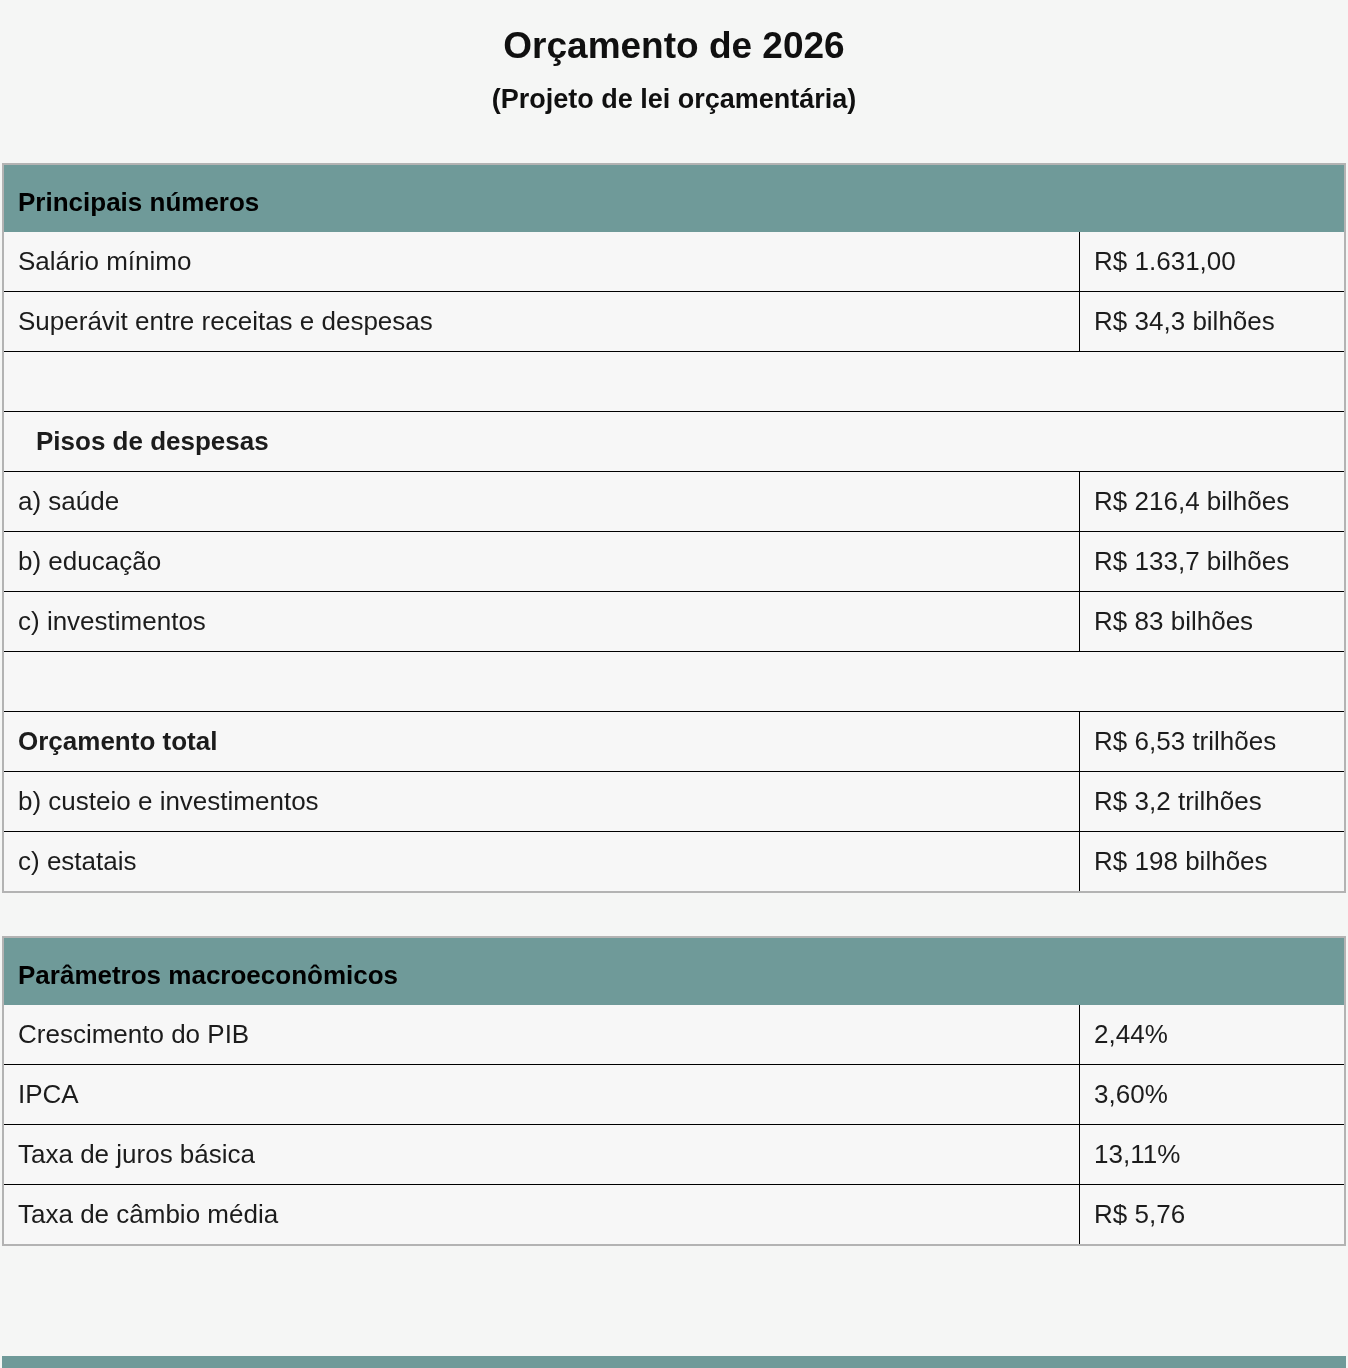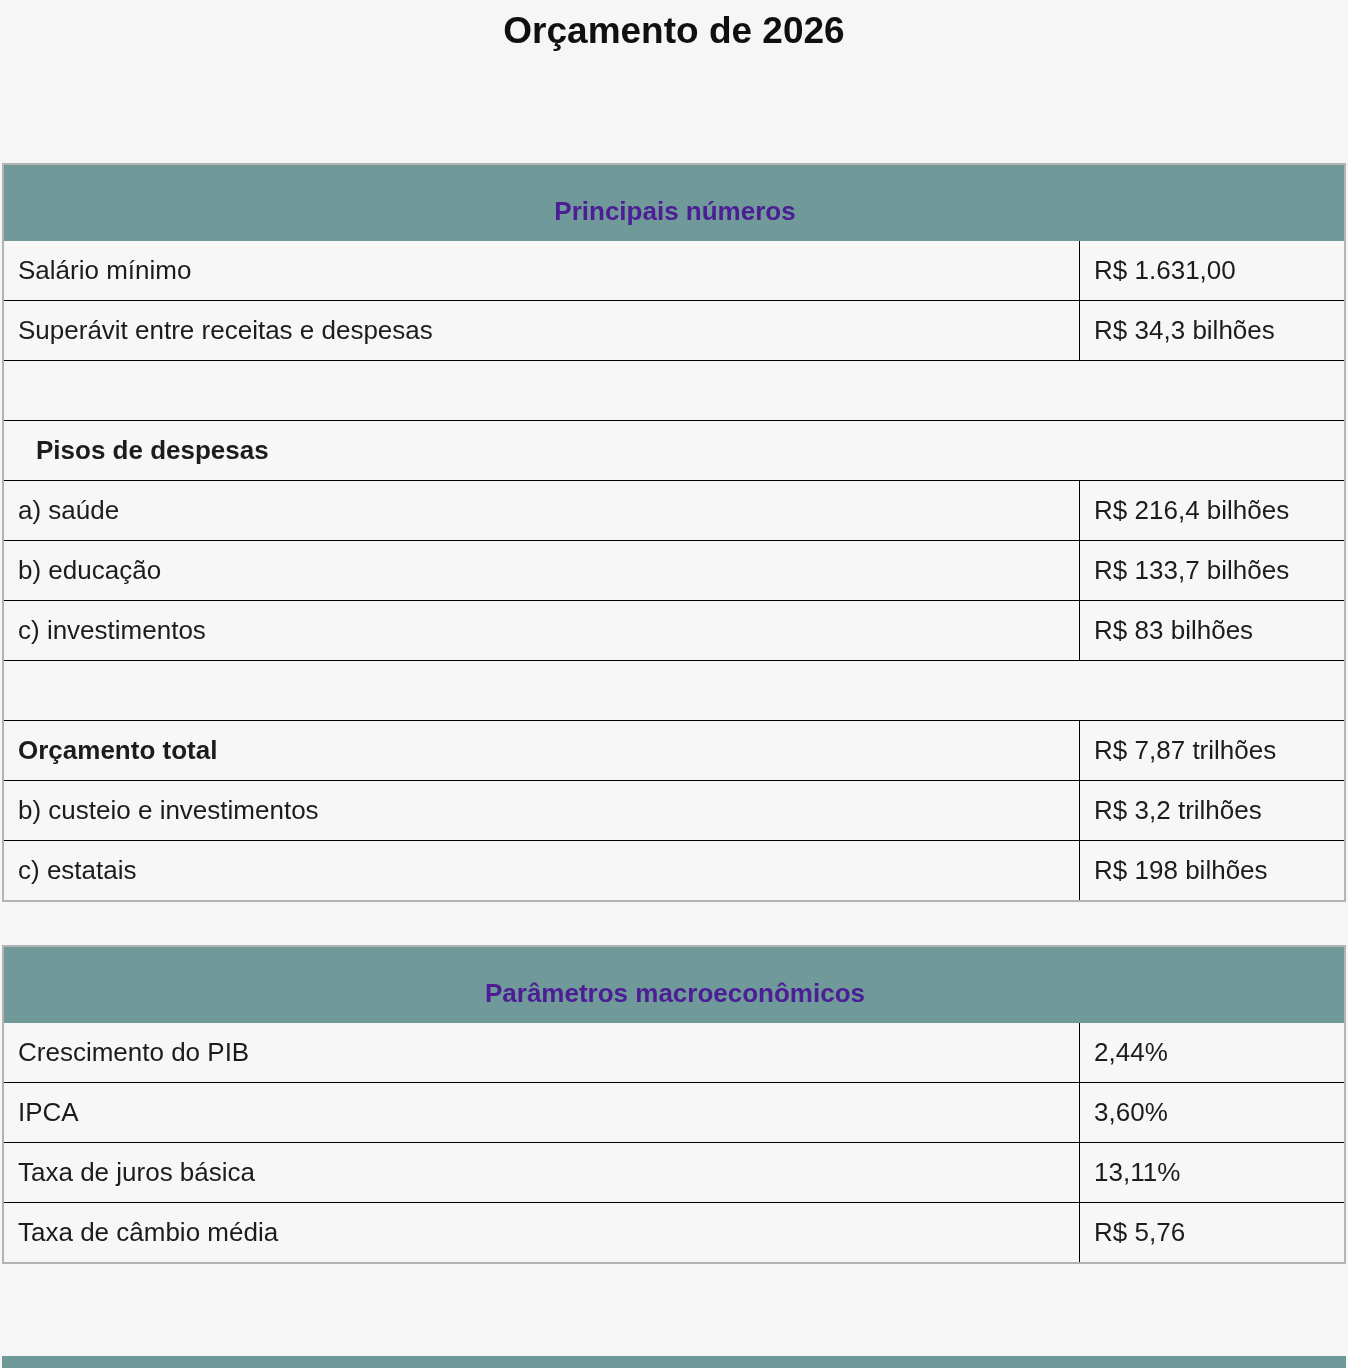--- a/index.html
+++ b/index.html
@@ -11,21 +11,21 @@
     height: 1368px;
     position: relative;
     overflow: hidden;
     background: #f5f6f5;
     font-family: "Liberation Sans", sans-serif;
     color: #1c1c1c;
   }
   .page-header {
     height: 163px;
     box-sizing: border-box;
-    padding-top: 9px;
+    padding-top: 24px;
     text-align: center;
   }
   .page-title {
     margin: 0;
     font-size: 37px;
     line-height: 44px;
     font-weight: bold;
     color: #101010;
   }
   .page-subtitle {
@@ -41,26 +41,26 @@
     border-collapse: collapse;
     table-layout: fixed;
     border: 2px solid #b3b3b3;
     background: #f7f7f7;
   }
   table.budget-table + table.budget-table {
     margin-top: 43px;
   }
   th.section-header {
     background: #6f9a99;
-    color: #4c1d95;
+    color: #000000;
     font-size: 26px;
     font-weight: bold;
-    text-align: center;
+    text-align: left;
     height: 58px;
-    padding: 17px 12px 0 14px;
+    padding: 8px 12px 0 14px;
     border: 1px solid #6f9a99;
   }
   td {
     background: #f7f7f7;
     border: 1px solid #000000;
     height: 59px;
     font-size: 26px;
     padding: 0 10px 0 14px;
     vertical-align: middle;
     white-space: nowrap;
@@ -83,20 +83,21 @@
     bottom: 0;
     height: 12px;
     background: #6f9a99;
   }
 </style>
 </head>
 <body>
 
 <div class="page-header">
   <h1 class="page-title">Orçamento de 2026</h1>
+  <h2 class="page-subtitle">(Projeto de lei orçamentária)</h2>
 </div>
 
 <table class="budget-table">
   <colgroup>
     <col style="width:1075px">
     <col style="width:265px">
   </colgroup>
   <thead>
     <tr>
       <th class="section-header" colspan="2">Principais números</th>
@@ -127,21 +128,21 @@
     </tr>
     <tr>
       <td class="label-cell">c) investimentos</td>
       <td class="value-cell">R$ 83 bilhões</td>
     </tr>
     <tr>
       <td class="spacer-cell" colspan="2"></td>
     </tr>
     <tr class="bold-label">
       <td class="label-cell">Orçamento total</td>
-      <td class="value-cell">R$ 7,87 trilhões</td>
+      <td class="value-cell">R$ 6,53 trilhões</td>
     </tr>
     <tr>
       <td class="label-cell">b) custeio e investimentos</td>
       <td class="value-cell">R$ 3,2 trilhões</td>
     </tr>
     <tr>
       <td class="label-cell">c) estatais</td>
       <td class="value-cell">R$ 198 bilhões</td>
     </tr>
   </tbody>

